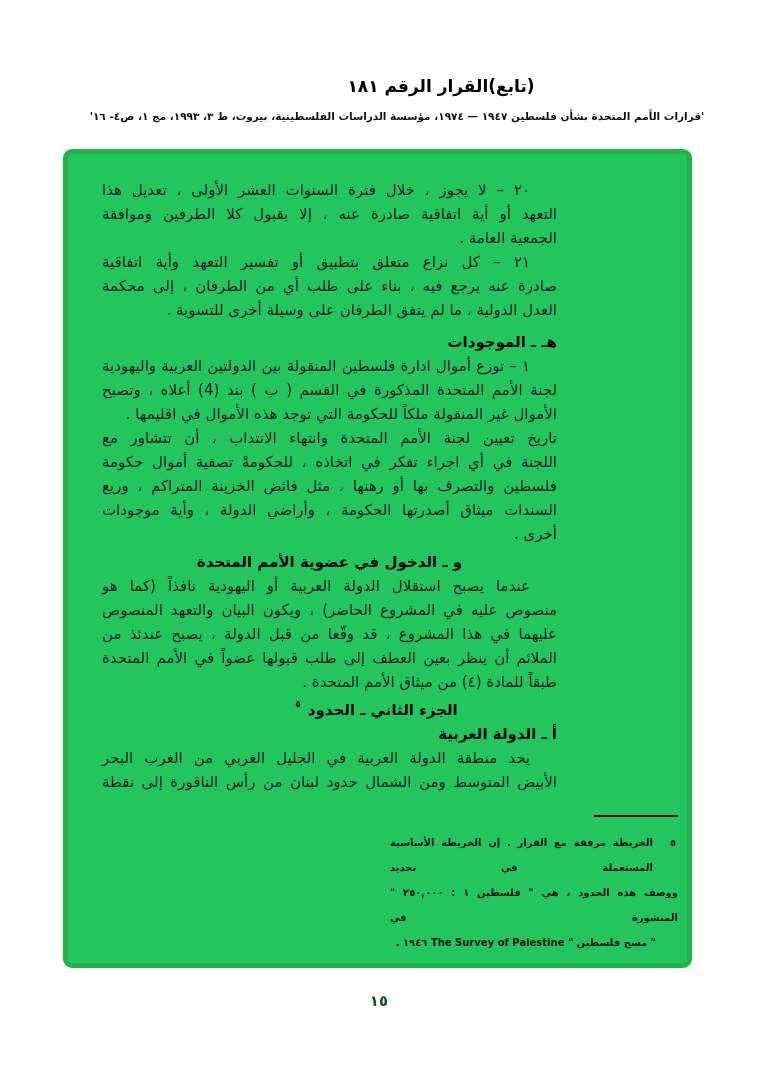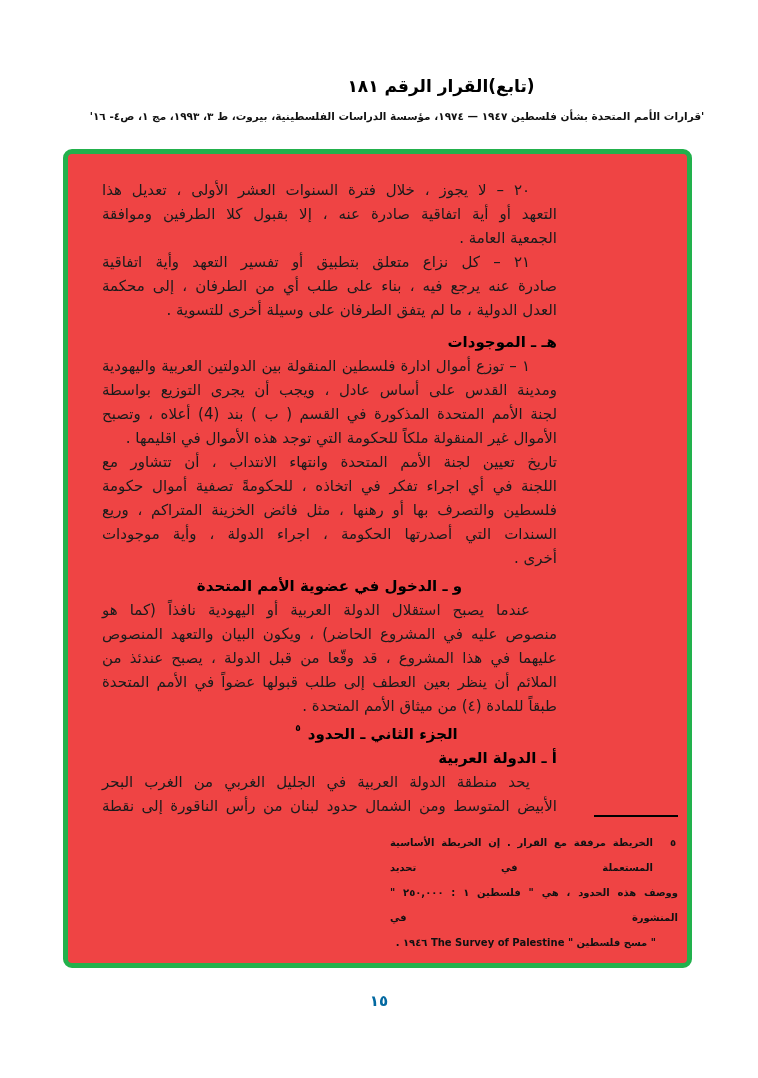--- a/index.html
+++ b/index.html
@@ -20,21 +20,21 @@
     position:absolute; top:110px; left:0; right:0;
     text-align:center;
     font-size:10.5px; font-weight:bold; color:#111;
     direction:rtl; letter-spacing:-0.1px;padding-left:36px;
   }
   .green-box {
     position:absolute; left:63px; top:149px;
     width:629px; height:819px;
     border:5px solid #22b14c;
     border-radius:9px;
-    background:#ef4444;
+    background:#22c55e;
   }
   .body-text {
     direction:rtl;
     margin:24px 130px 0 34px;
     font-size:15px; line-height:24px;
   }
   .line { text-align:right; }
   .fill { text-align:justify; text-align-last:justify; }
   .indent { text-indent:27px; }
   .h { font-weight:bold; color:#000; }
@@ -50,21 +50,21 @@
   .fn-rule {
     width:84px; height:2px; background:#000;
     margin-bottom:13px;
   }
   .fn-line { text-align:justify; text-align-last:justify; }
   .fn-first { position:relative; padding-right:25px; }
   .fn-marker { position:absolute; right:2px; top:0; }
   .fn-last { text-align:right; text-align-last:right; padding-right:22px; }
   .page-number {
     position:absolute; top:992px; left:0; right:0;
-    text-align:center; font-size:15px; font-weight:bold; color:#0369a1;
+    text-align:center; font-size:15px; font-weight:bold; color:#14532d;
     direction:rtl;
   }
 </style>
 </head>
 <body>
 
 <div class="page-title">(تابع)القرار الرقم ١٨١</div>
 <div class="page-subtitle">'قرارات الأمم المتحدة بشأن فلسطين ١٩٤٧ — ١٩٧٤، مؤسسة الدراسات الفلسطينية، بيروت، ط ٣، ١٩٩٣، مج ١، ص٤- ١٦'</div>
 
 <div class="green-box">
@@ -79,30 +79,29 @@
     <div>
       <div class="line fill indent">٢١ – كل نزاع متعلق بتطبيق أو تفسير التعهد وأية اتفاقية</div>
       <div class="line fill">صادرة عنه يرجع فيه ، بناء على طلب أي من الطرفان ، إلى محكمة</div>
       <div class="line">العدل الدولية ، ما لم يتفق الطرفان على وسيلة أخرى للتسوية .</div>
     </div>
 
     <div class="line h gap-top">هـ ـ الموجودات</div>
 
     <div>
       <div class="line fill indent">١ – توزع أموال ادارة فلسطين المنقولة بين الدولتين العربية واليهودية</div>
-      <div class="line fill">ومدينة القدس على أساس عادل ، ويجب أن يجرى التوزيع بواسطة</div>
       <div class="line fill">لجنة الأمم المتحدة المذكورة في القسم ( ب ) بند (4) أعلاه ، وتصبح</div>
       <div class="line">الأموال غير المنقولة ملكاً للحكومة التي توجد هذه الأموال في اقليمها .</div>
     </div>
 
     <div>
       <div class="line fill">تاريخ تعيين لجنة الأمم المتحدة وانتهاء الانتداب ، أن تتشاور مع</div>
       <div class="line fill">اللجنة في أي اجراء تفكر في اتخاذه ، للحكومةً تصفية أموال حكومة</div>
       <div class="line fill">فلسطين والتصرف بها أو رهنها ، مثل فائض الخزينة المتراكم ، وريع</div>
-      <div class="line fill">السندات التي أصدرتها الحكومة ، اجراء الدولة ، وأية موجودات</div>
+      <div class="line fill">السندات ميثاق أصدرتها الحكومة ، وأراضي الدولة ، وأية موجودات</div>
       <div class="line">أخرى .</div>
     </div>
 
     <div class="line h gap-top-sm">و ـ الدخول في عضوية الأمم المتحدة</div>
 
     <div>
       <div class="line fill indent">عندما يصبح استقلال الدولة العربية  أو اليهودية نافذاً (كما هو</div>
       <div class="line fill">منصوص عليه في المشروع الحاضر) ، ويكون البيان والتعهد المنصوص</div>
       <div class="line fill">عليهما في هذا المشروع ، قد وقّعا من قبل الدولة ، يصبح عندئذ من</div>
       <div class="line fill">الملائم أن ينظر بعين العطف إلى طلب قبولها عضواً في الأمم المتحدة</div>

